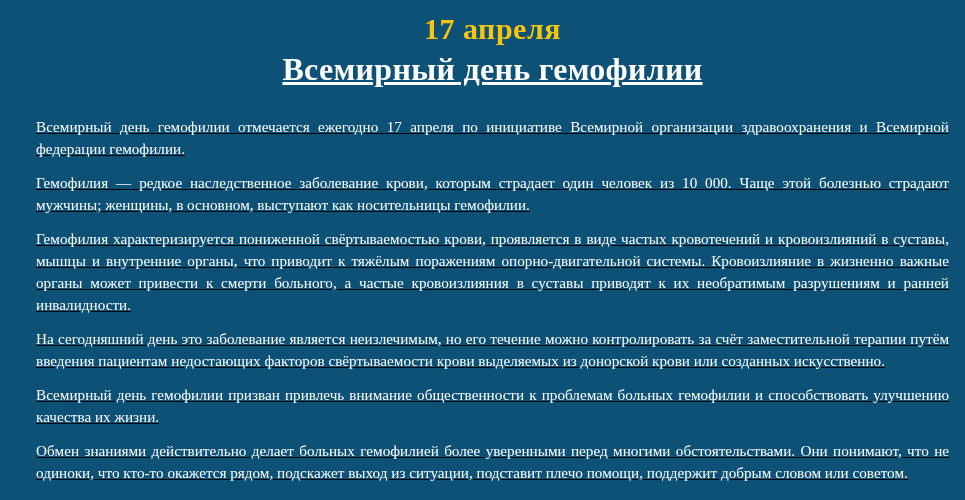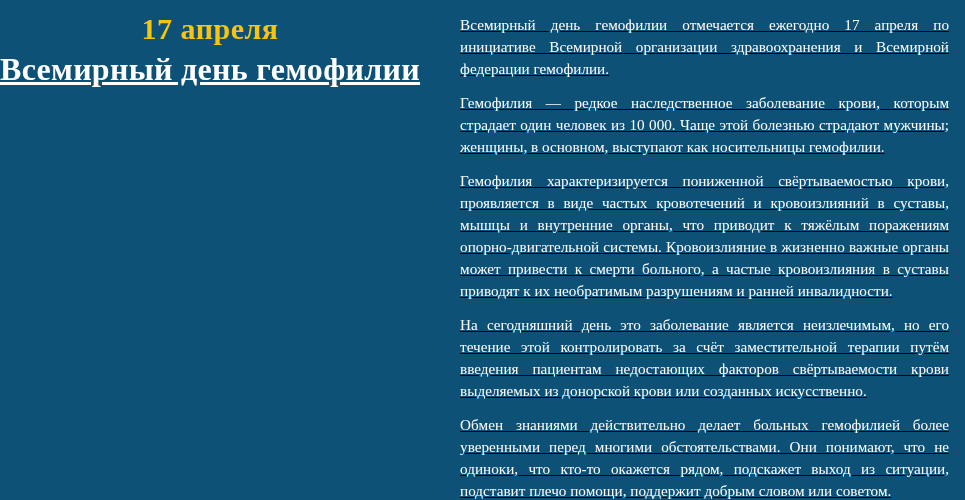--- a/index.html
+++ b/index.html
@@ -12,21 +12,22 @@
     background: #0d5177;
     font-family: "Liberation Serif", serif;
     overflow: hidden;
   }
   .poster {
     width: 965px;
     height: 500px;
     background: #0d5177;
     box-sizing: border-box;
     display: flex;
-    flex-direction: row;
+    flex-direction: column;
+    padding-left: 20px;
   }
   .header {
     padding-top: 12px;
     text-align: center;
   }
   .date {
     color: #f7c50f;
     font-family: "Liberation Serif", serif;
     font-weight: bold;
     font-size: 30px;
@@ -74,17 +75,18 @@
     <div class="date">17 апреля</div>
     <div class="title">Всемирный день гемофилии</div>
   </div>
 
   <div class="divider"></div>
 
   <div class="body">
     <p class="para">Всемирный день гемофилии отмечается ежегодно 17 апреля по инициативе Всемирной организации здравоохранения и Всемирной федерации гемофилии.</p>
     <p class="para">Гемофилия — редкое наследственное заболевание крови, которым страдает один человек из 10 000. Чаще этой болезнью страдают мужчины; женщины, в основном, выступают как носительницы гемофилии.</p>
     <p class="para">Гемофилия характеризируется пониженной свёртываемостью крови, проявляется в виде частых кровотечений и кровоизлияний в суставы, мышцы и внутренние органы, что приводит к тяжёлым поражениям опорно-двигательной системы. Кровоизлияние в жизненно важные органы может привести к смерти больного, а частые кровоизлияния в суставы приводят к их необратимым разрушениям и ранней инвалидности.</p>
-    <p class="para">На сегодняшний день это заболевание является неизлечимым, но его течение этой контролировать за счёт заместительной терапии путём введения пациентам недостающих факторов свёртываемости крови выделяемых из донорской крови или созданных искусственно.</p>
+    <p class="para">На сегодняшний день это заболевание является неизлечимым, но его течение можно контролировать за счёт заместительной терапии путём введения пациентам недостающих факторов свёртываемости крови выделяемых из донорской крови или созданных искусственно.</p>
+    <p class="para">Всемирный день гемофилии призван привлечь внимание общественности к проблемам больных гемофилии и способствовать улучшению качества их жизни.</p>
     <p class="para">Обмен знаниями действительно делает больных гемофилией более уверенными перед многими обстоятельствами. Они понимают, что не одиноки, что кто-то окажется рядом, подскажет выход из ситуации, подставит плечо помощи, поддержит добрым словом или советом.</p>
   </div>
 
 </div>
 
 </body></html>

